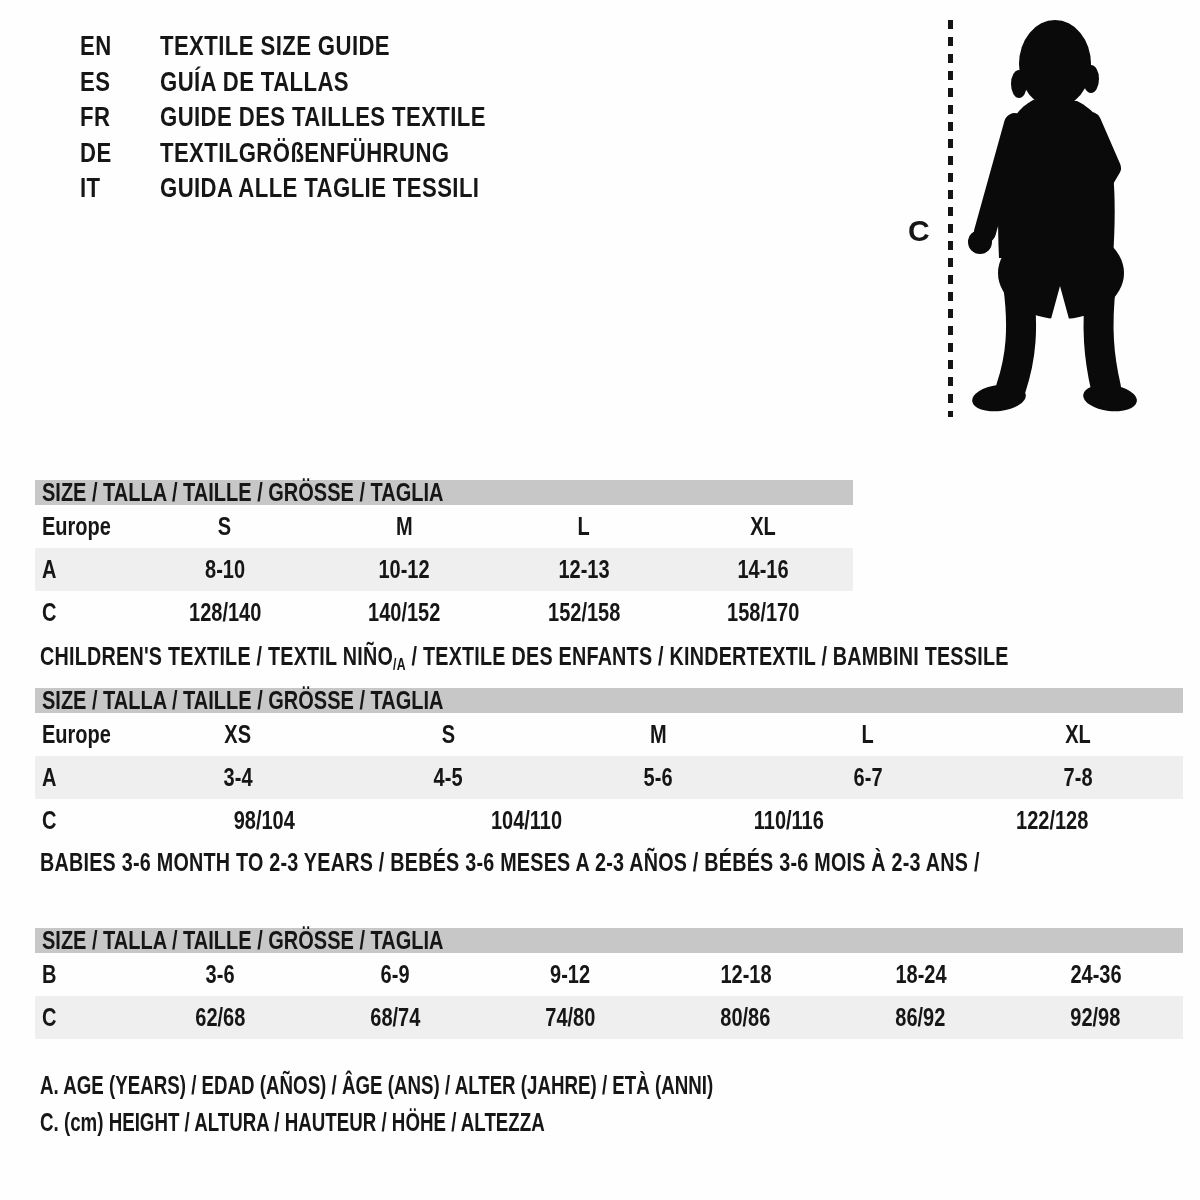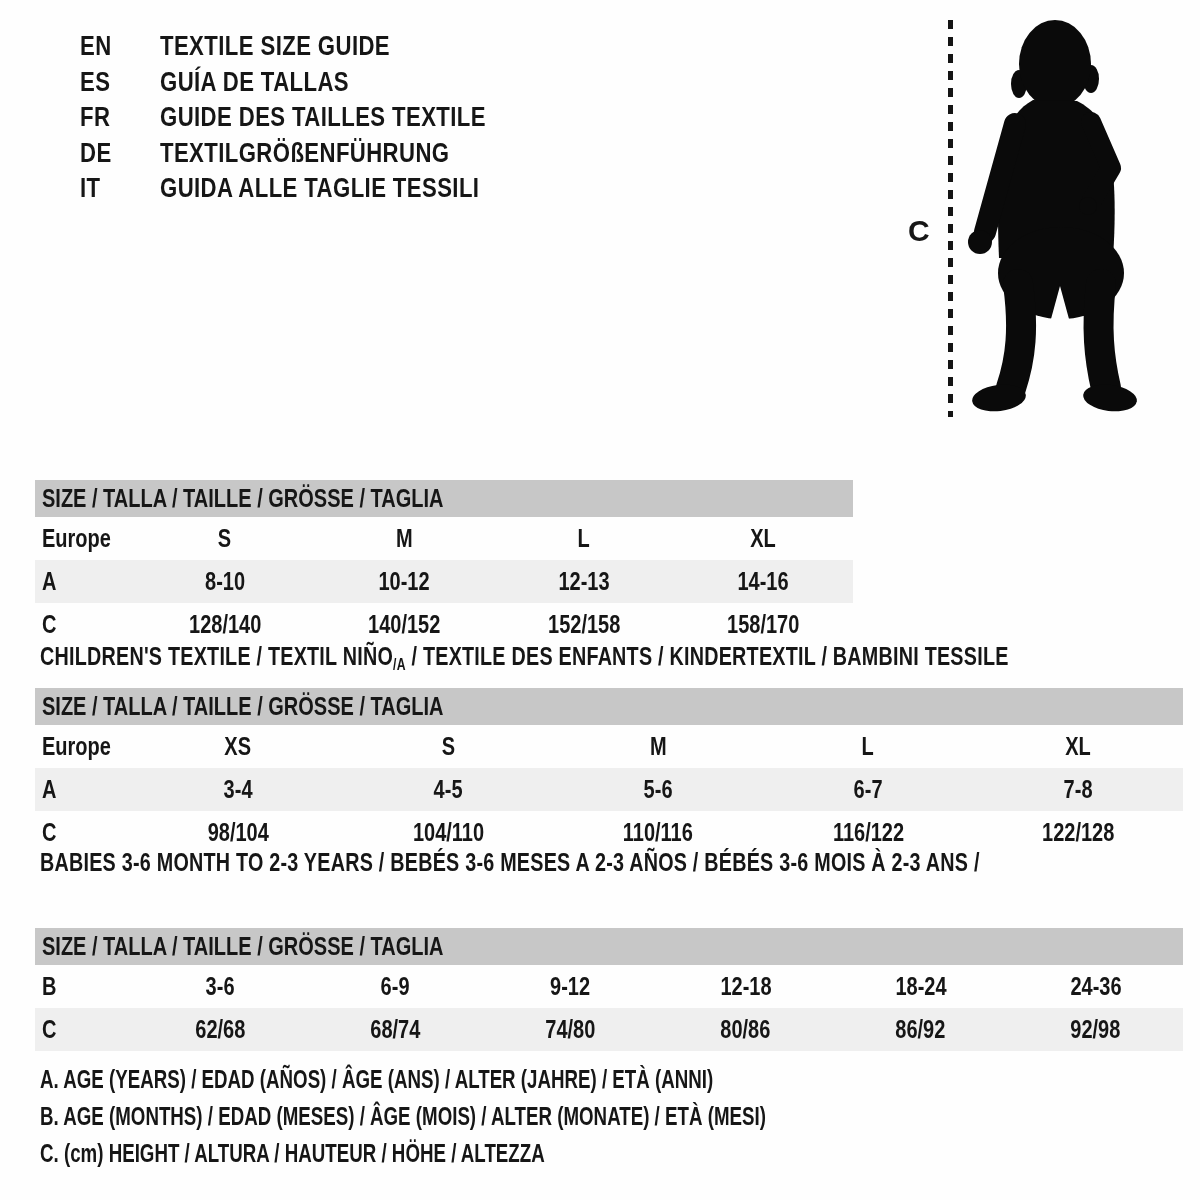--- a/index.html
+++ b/index.html
@@ -34,33 +34,33 @@
   .measure-label { position: absolute; left: 908px; top: 214px; font-size: 30px; }
   .baby { position: absolute; left: 963px; top: 18px; }
 
   
   .sec-title { position: absolute; left: 40px; font-size: 26px; letter-spacing: 0.3px; }
   .sub-sm { font-size: 0.62em; position: relative; top: 0.28em; }
 
   
   .tbl { position: absolute; left: 35px; font-size: 25px; }
   .t-bar {
-    height: 37px; background: #c7c7c7; display: flex; align-items: center;
+    height: 25px; background: #c7c7c7; display: flex; align-items: center;
     padding-left: 7px;
   }
   .t-row { height: 43px; display: flex; align-items: center; }
   .t-row.stripe { background: #efefef; }
   .t-lbl { padding-left: 7px; text-align: left; }
   .t-junior .t-lbl { width: 100px; }
   .t-children .t-lbl, .t-babies .t-lbl { width: 98px; }
   .t-cell { flex: 1; text-align: center; }
 
   
   .legend { position: absolute; left: 40px; top: 1064px; }
-  .legend-row { height: 37px; display: flex; align-items: flex-start; font-size: 26px; }
+  .legend-row { height: 37px; display: flex; align-items: flex-end; font-size: 26px; }
 </style>
 </head>
 <body>
 
 <div class="page">
 
   <div class="langs">
     <div class="lang-row">
       <span class="lang-code"><span class="sx ol s82">EN</span></span>
       <span class="sx ol s82">TEXTILE SIZE GUIDE</span>
@@ -161,21 +161,20 @@
       <span class="t-cell"><span class="sx s80">4-5</span></span>
       <span class="t-cell"><span class="sx s80">5-6</span></span>
       <span class="t-cell"><span class="sx s80">6-7</span></span>
       <span class="t-cell"><span class="sx s80">7-8</span></span>
     </div>
     <div class="t-row">
       <span class="t-lbl"><span class="sx ol s80">C</span></span>
       <span class="t-cell"><span class="sx s80">98/104</span></span>
       <span class="t-cell"><span class="sx s80">104/110</span></span>
       <span class="t-cell"><span class="sx s80">110/116</span></span>
-      <span class="t-cell"><span class="sx s80">116/122</span></span>
       <span class="t-cell"><span class="sx s80">122/128</span></span>
     </div>
   </div>
 
   <div class="sec-title" style="top:847px">
     <span class="sx ol s76">BABIES 3-6 MONTH TO 2-3 YEARS / BEBÉS 3-6 MESES A 2-3 AÑOS / BÉBÉS 3-6 MOIS À 2-3 ANS /</span>
   </div>
   <div class="tbl t-babies" style="top:928px; width:1148px">
     <div class="t-bar">
       <span class="sx ol s80">SIZE / TALLA / TAILLE / GRÖSSE / TAGLIA</span>
@@ -198,20 +197,17 @@
       <span class="t-cell"><span class="sx s80">86/92</span></span>
       <span class="t-cell"><span class="sx s80">92/98</span></span>
     </div>
   </div>
 
   <div class="legend">
     <div class="legend-row">
       <span class="sx ol s72">A. AGE (YEARS) / EDAD (AÑOS) / ÂGE (ANS) / ALTER (JAHRE) / ETÀ (ANNI)</span>
     </div>
     <div class="legend-row">
-      <span class="sx ol s72">B. AGE (MONTHS) / EDAD (MESES) / ÂGE (MOIS) / ALTER (MONATE) / ETÀ (MESI)</span>
-    </div>
-    <div class="legend-row">
       <span class="sx ol s72">C. (cm) HEIGHT / ALTURA / HAUTEUR / HÖHE / ALTEZZA</span>
     </div>
   </div>
 
 </div>
 
 </body></html>

